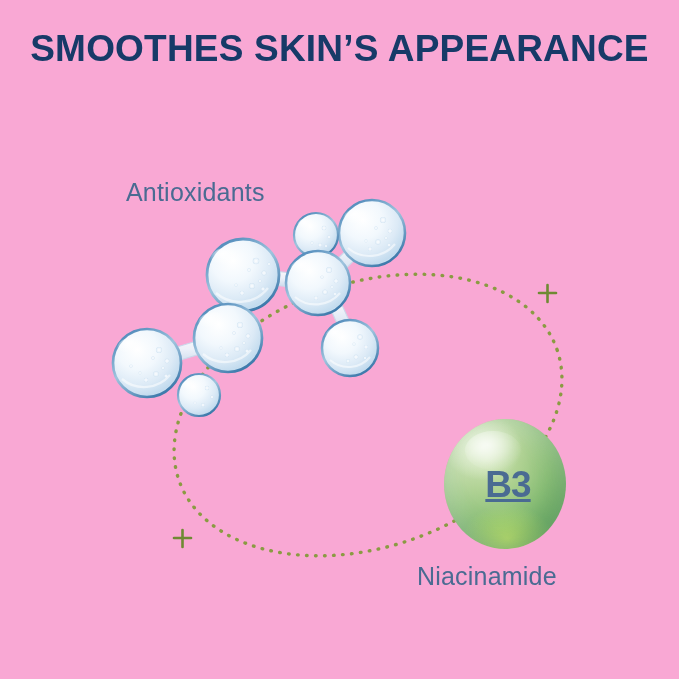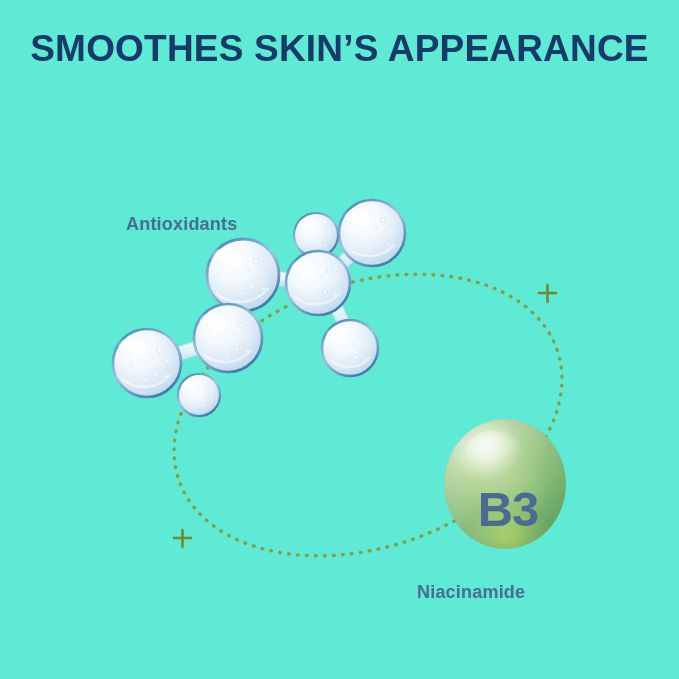--- a/index.html
+++ b/index.html
@@ -4,21 +4,21 @@
 <style>
   html, body {
     margin: 0;
     padding: 0;
     background: #ffffff;
   }
   #page {
     position: relative;
     width: 679px;
     height: 679px;
-    background: #5eead4;
+    background: #f9a8d4;
     overflow: hidden;
     font-family: "Liberation Sans", sans-serif;
     -webkit-font-smoothing: antialiased;
   }
 
   
   .headline {
     position: absolute;
     left: 0;
     top: 26px;
@@ -34,28 +34,27 @@
   .headline .hl-line {
     display: block;
     white-space: nowrap;
   }
 
   
   .ing-label {
     position: absolute;
     color: #4a6b92;
     font-family: "Liberation Sans", sans-serif;
-    font-weight: 700;
-    font-size: 18px;
+    font-weight: 400;
+    font-size: 25px;
     letter-spacing: 0.2px;
     white-space: nowrap;
-    margin-top: 36px;
   }
   #label-antioxidants { left: 126px; top: 178px; }
-  #label-niacinamide  { left: 417px; top: 546px; }
+  #label-niacinamide  { left: 417px; top: 562px; }
 
   
   #art {
     position: absolute;
     left: 0;
     top: 0;
     width: 679px;
     height: 679px;
   }
 
@@ -86,34 +85,35 @@
     width: 46%;
     height: 30%;
     border-radius: 50%;
     background: radial-gradient(ellipse at 40% 35%,
         rgba(255,255,255,0.66) 0%, rgba(255,255,255,0.12) 55%, rgba(255,255,255,0) 78%);
     pointer-events: none;
   }
   #b3-text {
     position: absolute;
     left: 444px;
-    top: 443px;
+    top: 419px;
     width: 122px;
     height: 130px;
     display: flex;
     align-items: center;
     justify-content: center;
     color: #4a6b92;
     font-family: "Liberation Sans", sans-serif;
     font-weight: 600;
-    font-size: 49px;
+    font-size: 37px;
     letter-spacing: -1px;
     padding-left: 6px;
     padding-top: 2px;
     box-sizing: border-box;
+    text-decoration: underline;
   }
 </style>
 </head>
 <body>
 
 <div id="page">
 
   <div class="headline">
     <span class="hl-line">SMOOTHES SKIN’S APPEARANCE</span>
   </div>

